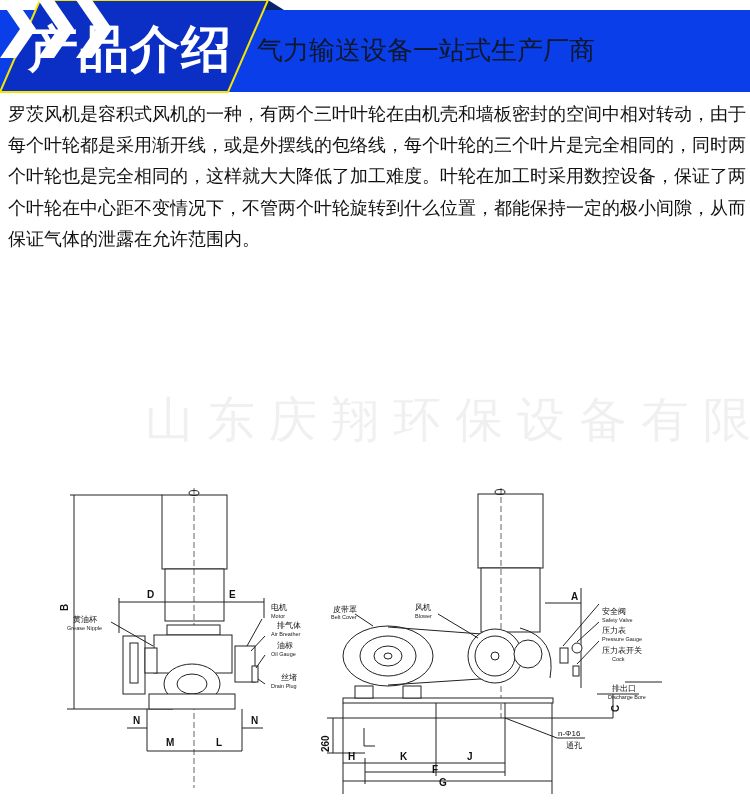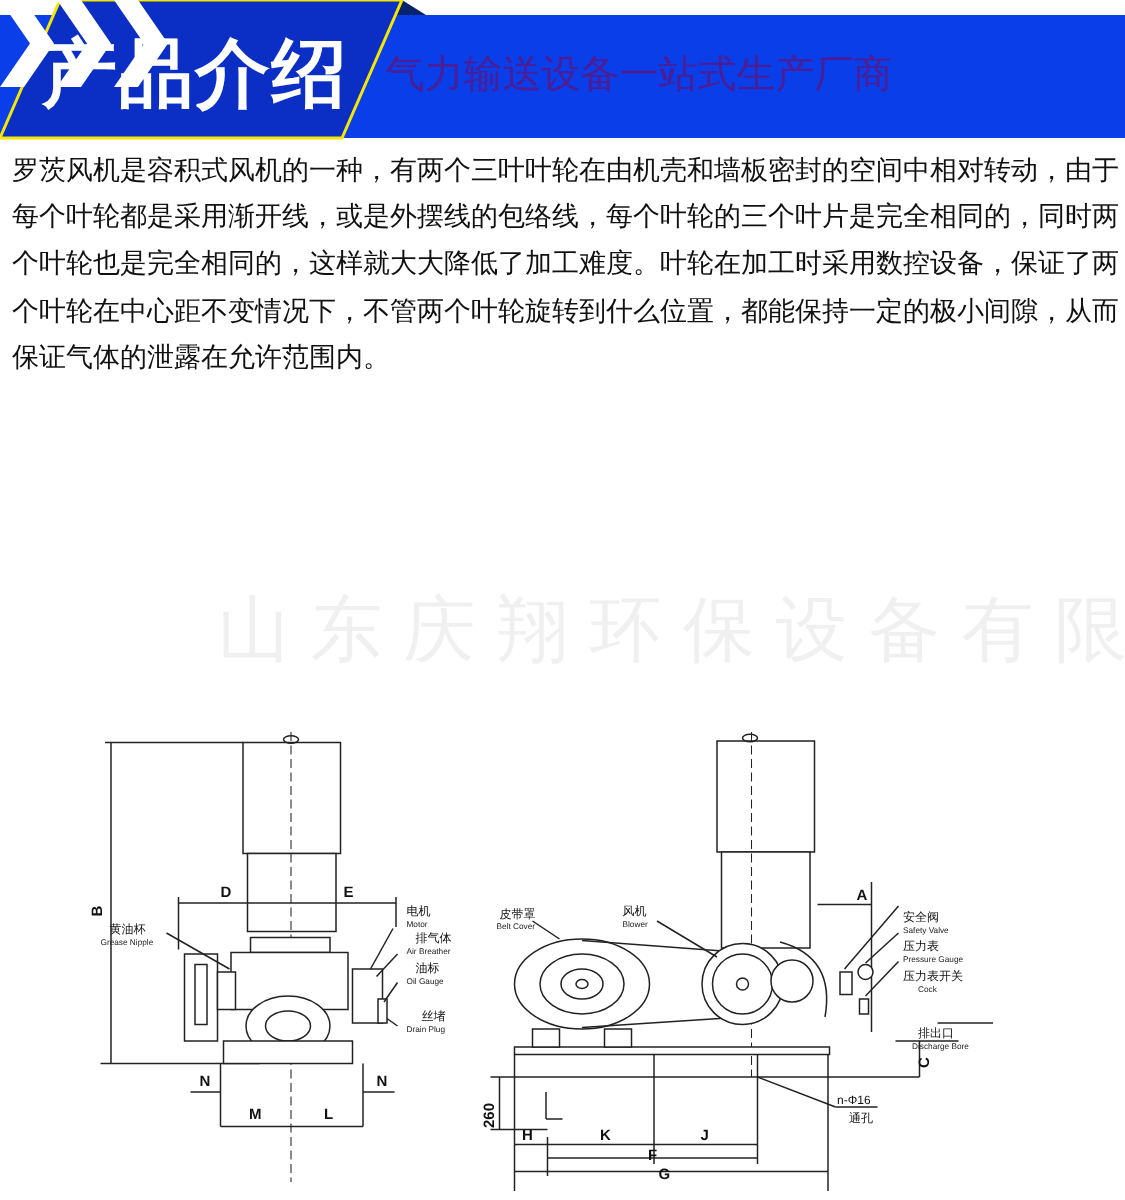--- a/index.html
+++ b/index.html
@@ -6,21 +6,21 @@
     body { width: 750px; height: 800px; overflow: hidden; position: relative;
            font-family: "DejaVu Sans", "Liberation Sans", sans-serif; }
 
     
     .banner { position: absolute; left: 0; top: 0; width: 750px; height: 95px; }
     .banner svg { position: absolute; left: 0; top: 0; }
     .banner-title { position: absolute; left: 28px; top: 14px; height: 70px; line-height: 70px;
                     color: #ffffff; font-size: 50px; font-weight: bold; letter-spacing: 1px;
                     font-family: "DejaVu Sans", sans-serif; }
     .banner-sub { position: absolute; left: 257px; top: 28px; height: 44px; line-height: 44px;
-                  color: #4c1d95; font-size: 26px; letter-spacing: 0px;
+                  color: #0f172a; font-size: 26px; letter-spacing: 0px;
                   font-family: "DejaVu Sans", sans-serif; }
     .chevrons { position: absolute; left: 622px; top: 22px; width: 115px; height: 58px; }
 
     
     .content { position: absolute; left: 8px; top: 98px; width: 738px; }
     .para { margin: 0; color: #111111; font-size: 18px; line-height: 31.2px;
             font-family: "DejaVu Sans", sans-serif; text-align: justify; }
     .watermark { position: absolute; left: 145px; top: 388px; font-size: 48px; color: rgba(0,0,0,0.06);
                  letter-spacing: 14px; white-space: nowrap; pointer-events: none;
                  font-family: "DejaVu Sans", sans-serif; }

